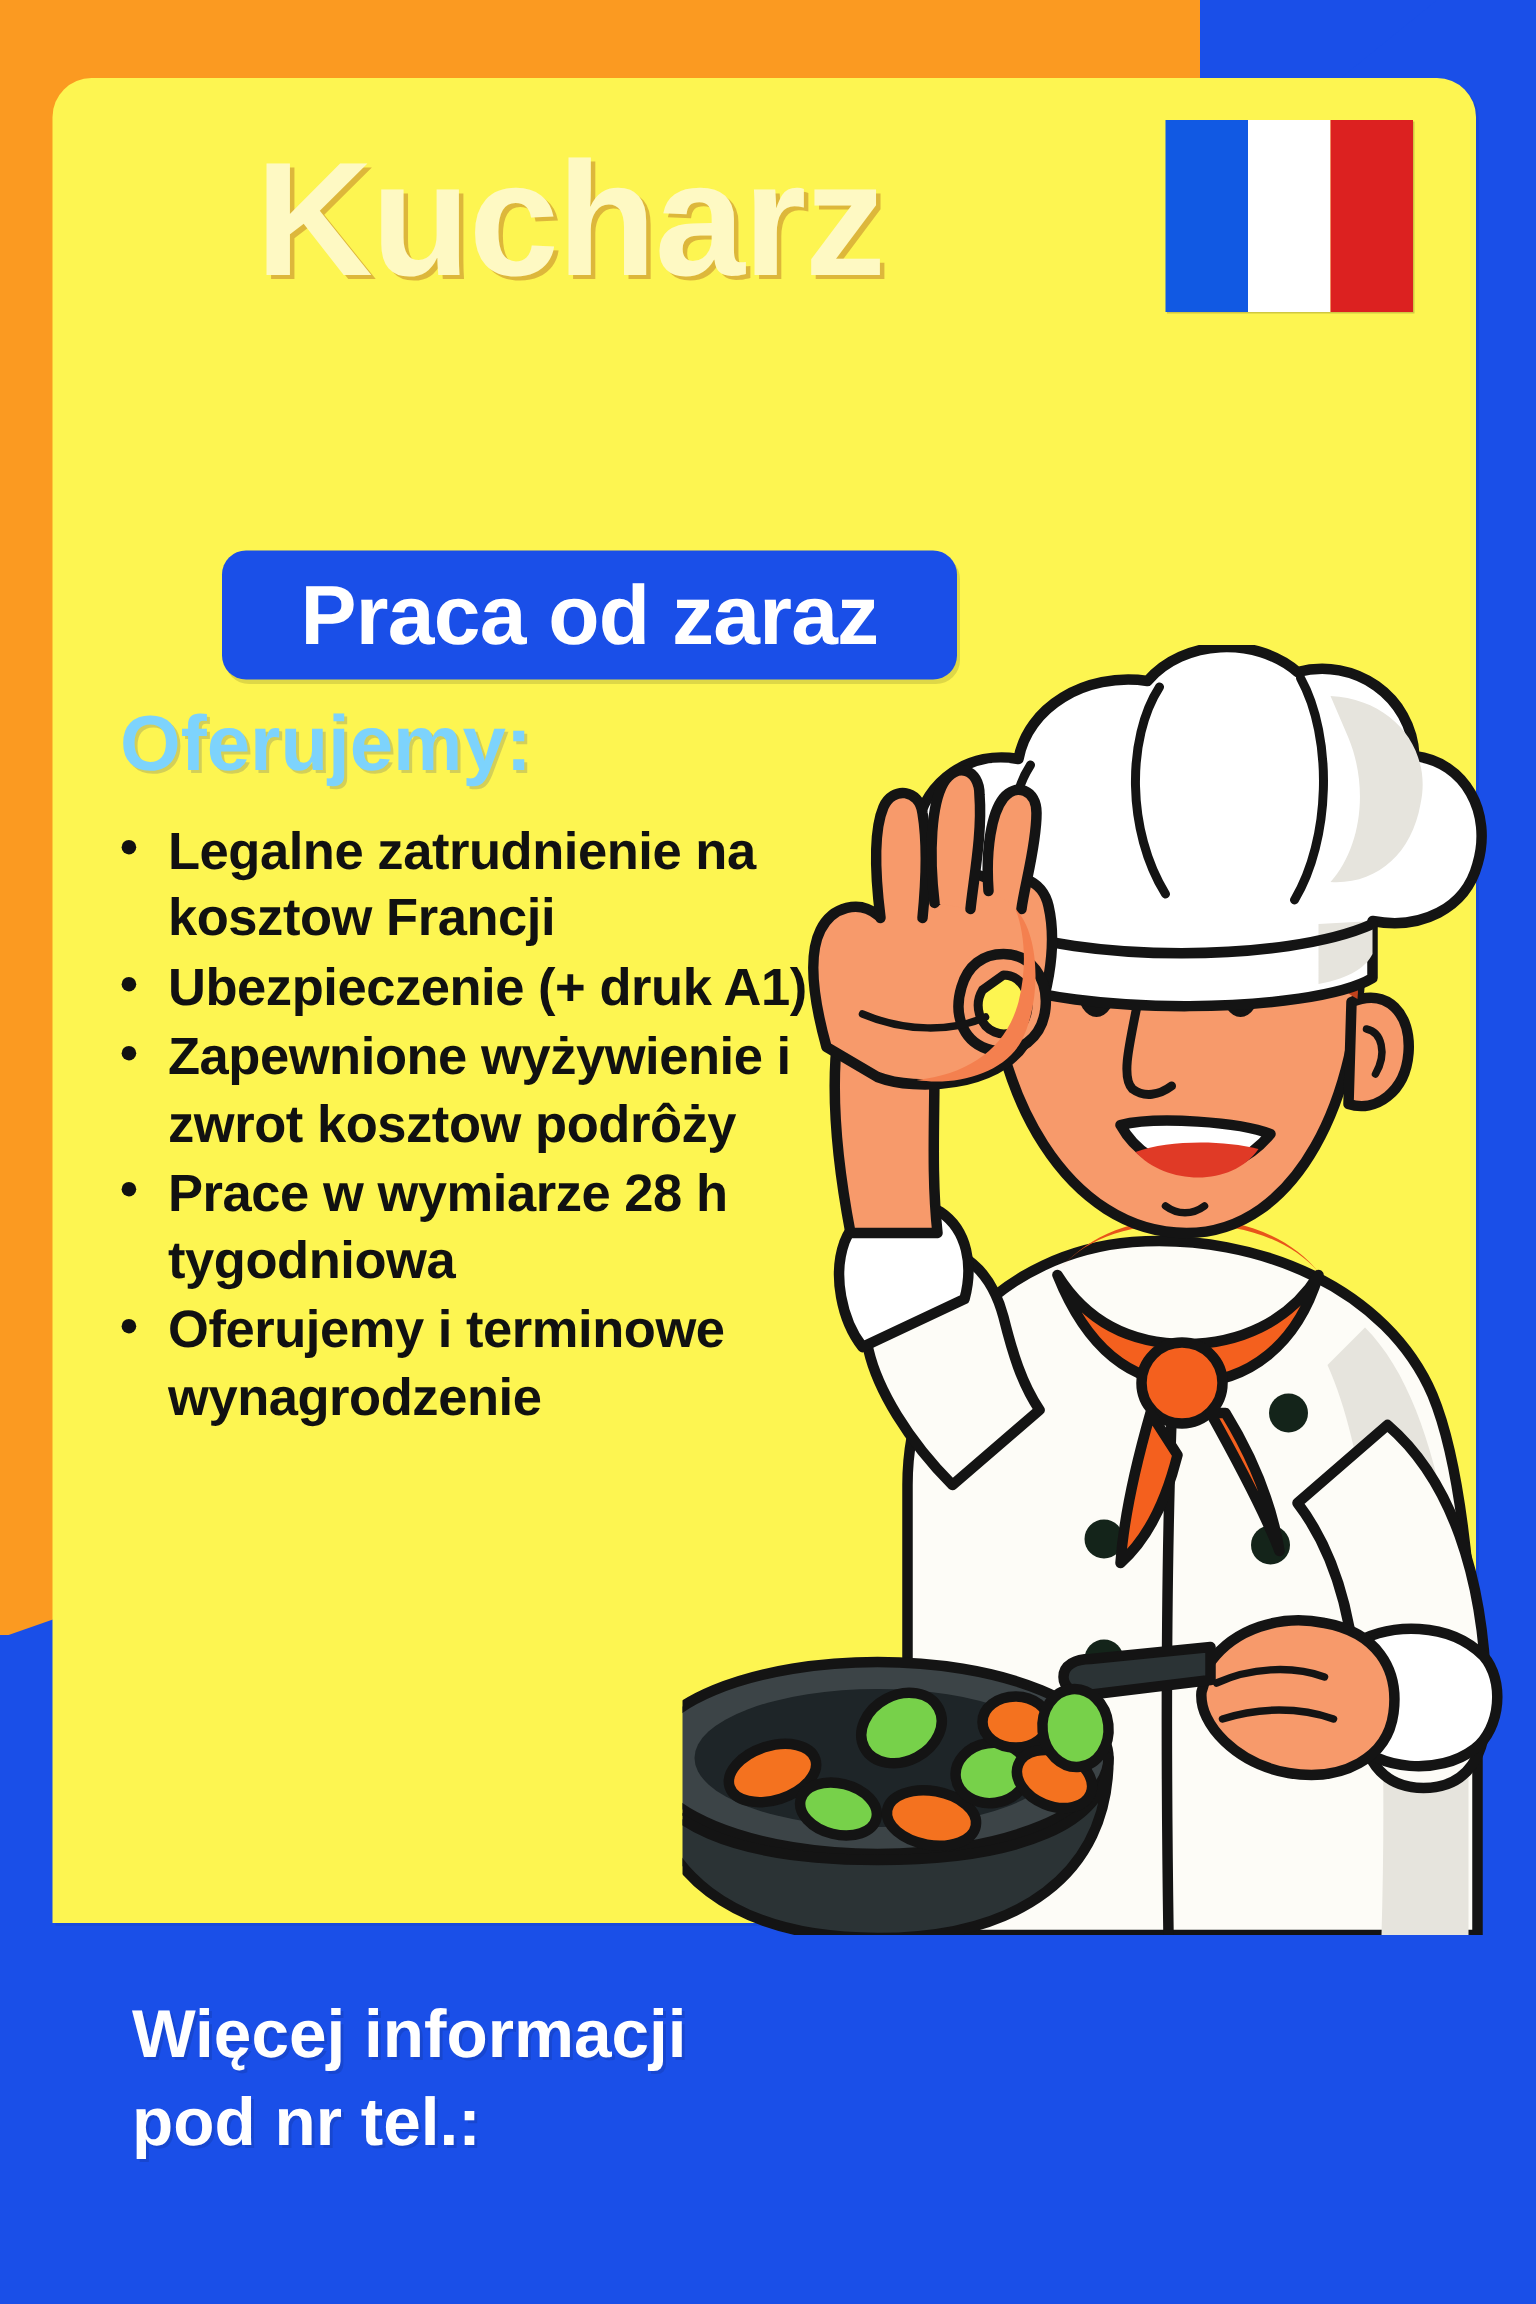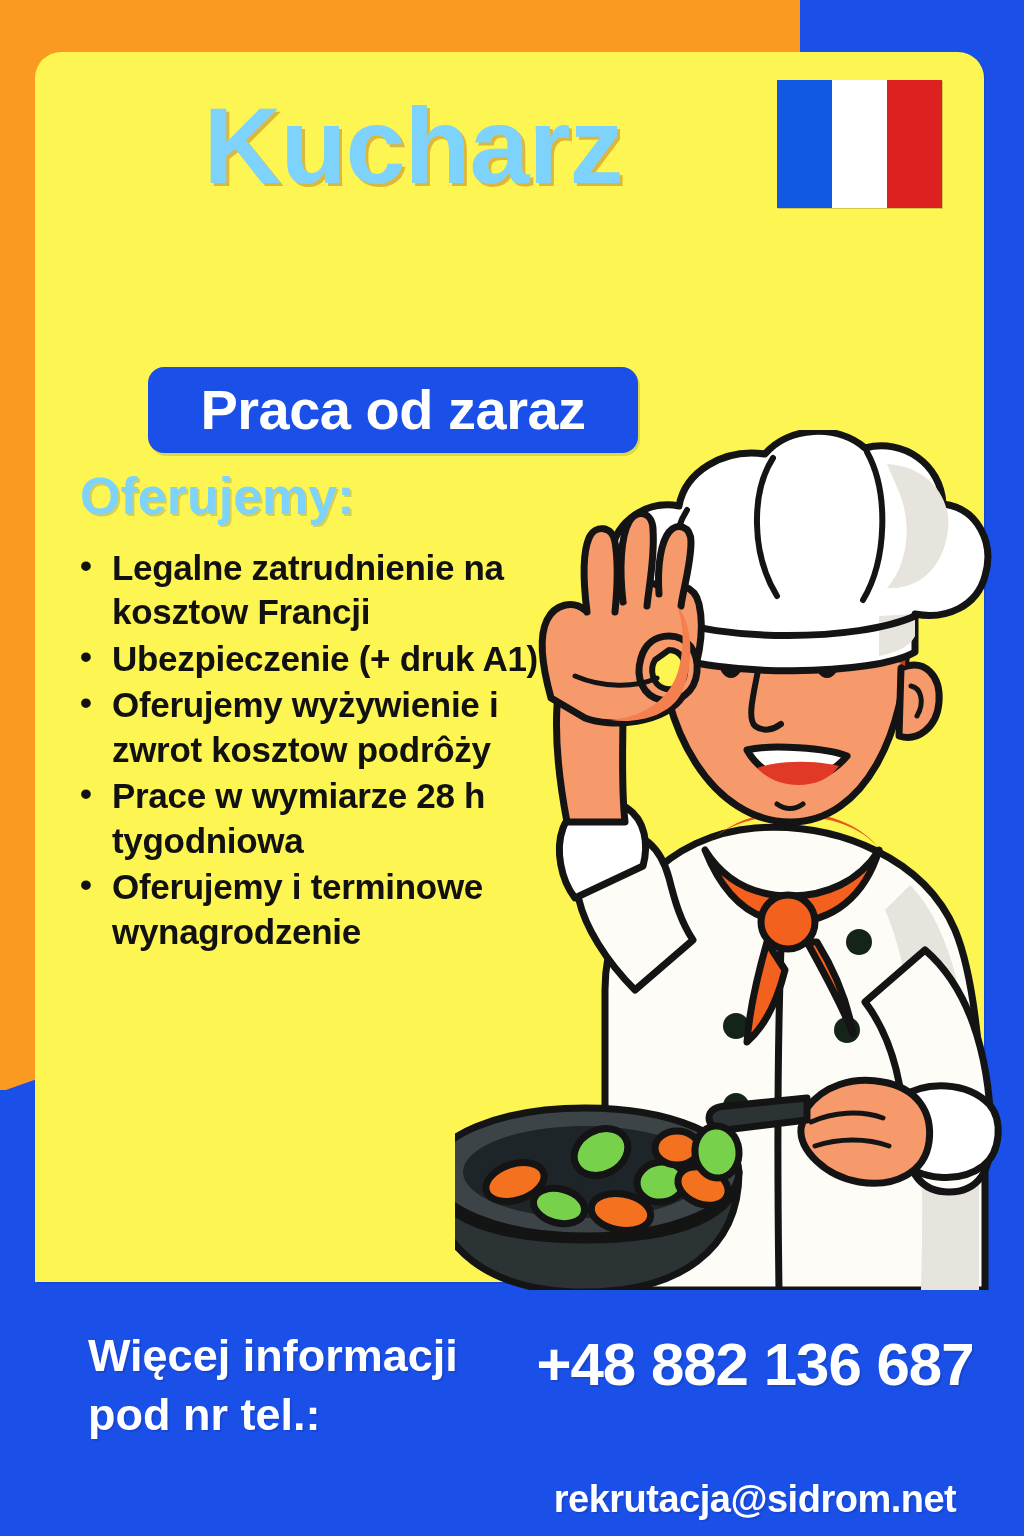--- a/index.html
+++ b/index.html
@@ -47,29 +47,28 @@
     display:flex;
     box-shadow:1px 1px 0 rgba(0,0,0,.18);
   }
   .flag span{flex:1 1 33.333%;height:100%;display:block;}
   .flag .f-blue{background:#1159e3;}
   .flag .f-white{background:#ffffff;}
   .flag .f-red{background:#dc2120;}
 
   
   .title{
-    position:absolute;left:16px;top:92px;width:760px;
+    position:absolute;left:0;top:92px;width:760px;
     text-align:center;
     font-size:108px;line-height:1;
     font-weight:bold;
-    color:#7dd3fc;
+    color:#fef9c3;
     letter-spacing:-1px;
     text-shadow:3px 3px 0 rgba(150,40,10,.30);
     white-space:nowrap;
-    padding-left:17px;
   }
   .subtitle{
     position:absolute;left:0;top:232px;width:880px;
     text-align:center;
     font-size:78px;line-height:1;
     font-weight:bold;
     color:#f04a1e;
     letter-spacing:-1px;
     text-shadow:3px 3px 0 rgba(150,40,10,.30);
     white-space:nowrap;
@@ -174,21 +173,21 @@
   <div class="title">Kucharz</div>
 
   <div class="badge">
     <span class="badge-text">Praca od zaraz</span>
   </div>
 
   <div class="offers-heading">Oferujemy:</div>
   <ul class="offers-list">
     <li>Legalne zatrudnienie na kosztow Francji</li>
     <li>Ubezpieczenie   (+ druk A1)</li>
-    <li>Oferujemy wyżywienie i zwrot kosztow podrôży</li>
+    <li>Zapewnione wyżywienie i zwrot kosztow podrôży</li>
     <li>Prace w wymiarze 28 h tygodniowa</li>
     <li>Oferujemy i terminowe wynagrodzenie</li>
   </ul>
 
   <div class="chef">
     <svg viewBox="0 0 570 860" xmlns="http://www.w3.org/2000/svg">
       <defs>
         <clipPath id="clipBody">
           <rect x="0" y="0" width="570" height="860"></rect>
         </clipPath>
@@ -347,16 +346,14 @@
         <ellipse cx="166" cy="782" rx="30" ry="18" fill="#f4721f" transform="rotate(10 166 782)"></ellipse>
         <ellipse cx="206" cy="752" rx="24" ry="20" fill="#77d14a" transform="rotate(-8 206 752)"></ellipse>
         <ellipse cx="222" cy="718" rx="22" ry="17" fill="#f4721f"></ellipse>
         <ellipse cx="248" cy="756" rx="26" ry="18" fill="#f4721f" transform="rotate(22 248 756)"></ellipse>
         <ellipse cx="262" cy="722" rx="22" ry="26" fill="#77d14a" transform="rotate(-6 262 722)"></ellipse>
       </g>
     </svg>
   </div>
 
   <div class="contact-left">Więcej informacji pod nr tel.:</div>
-  <div class="contact-phone">+48 882 136 687</div>
-  <div class="contact-email">rekrutacja@sidrom.net</div>
 
 </div>
 
 </body></html>

